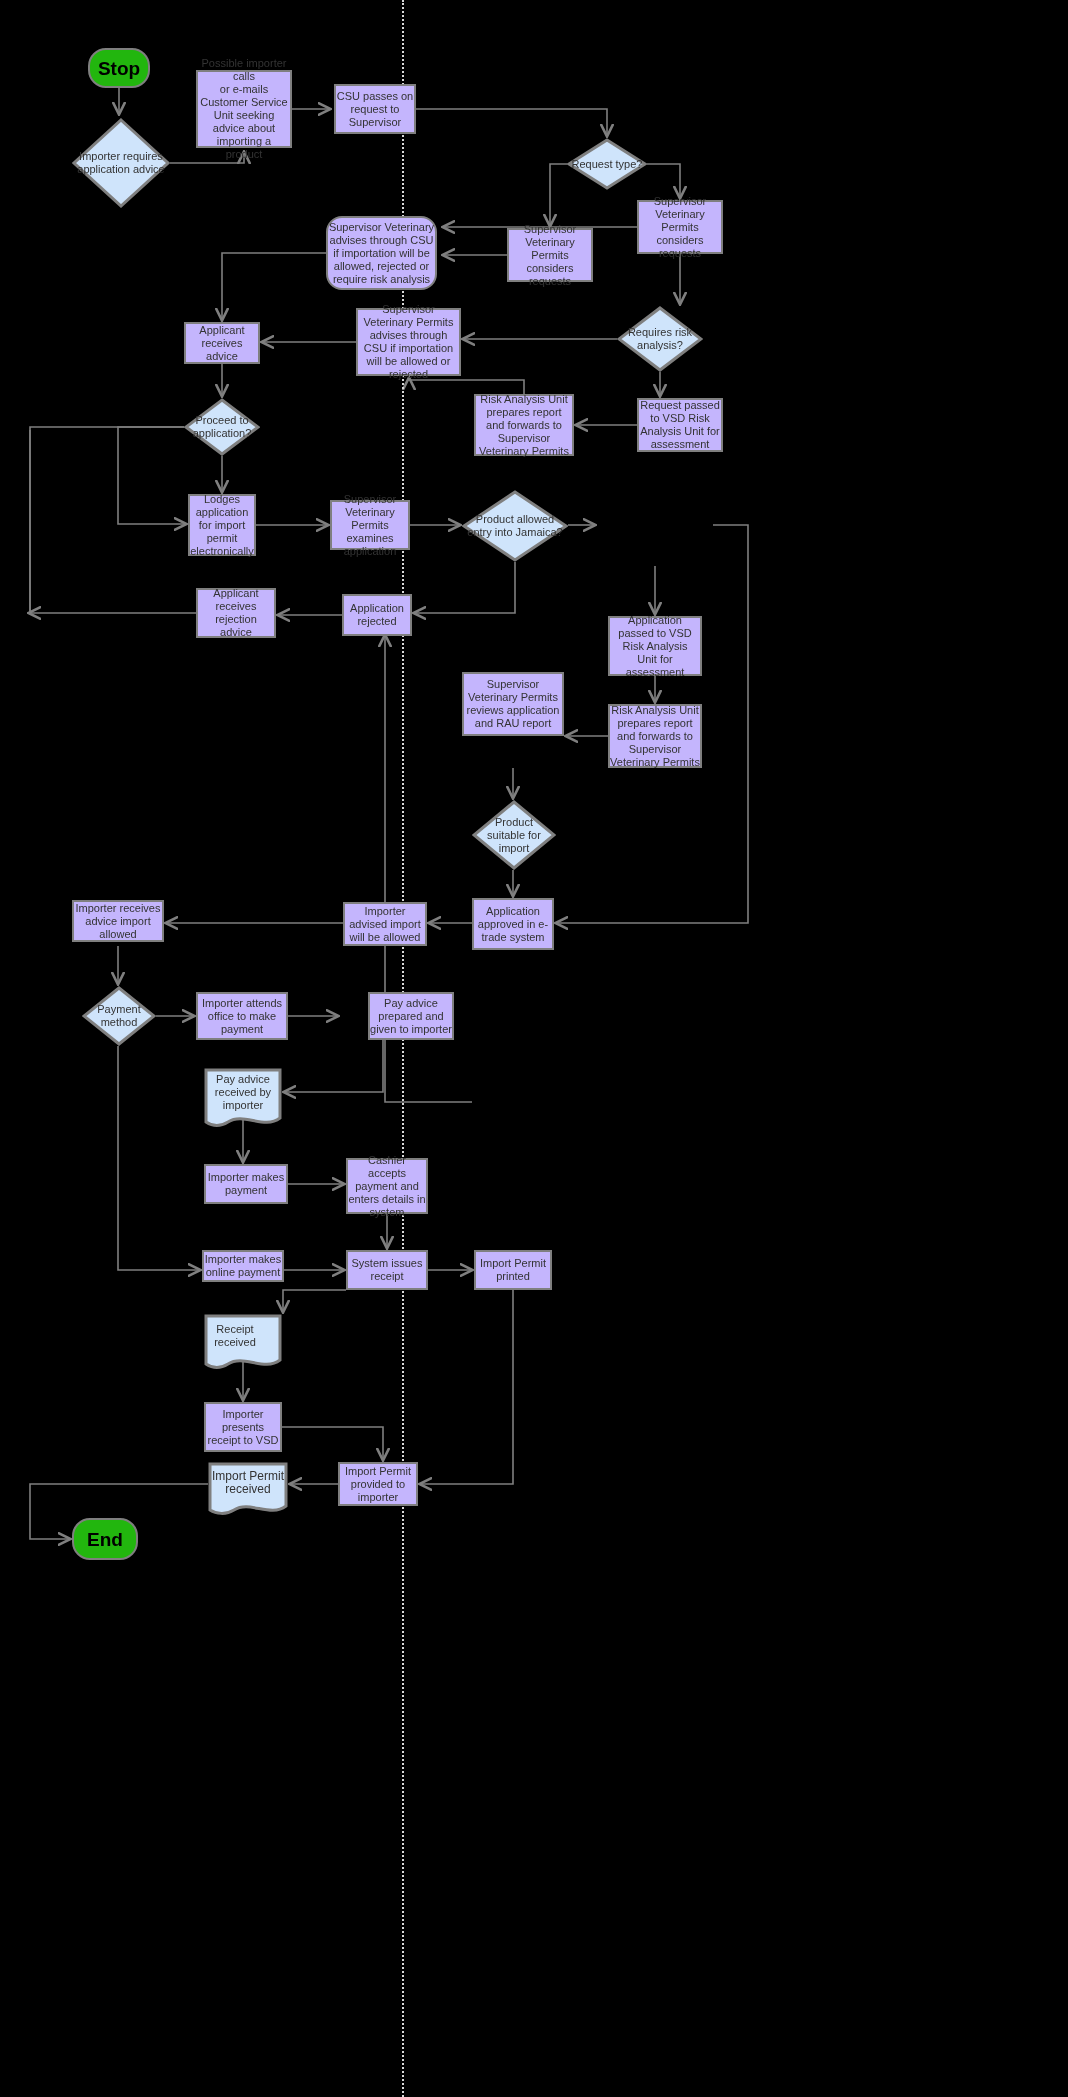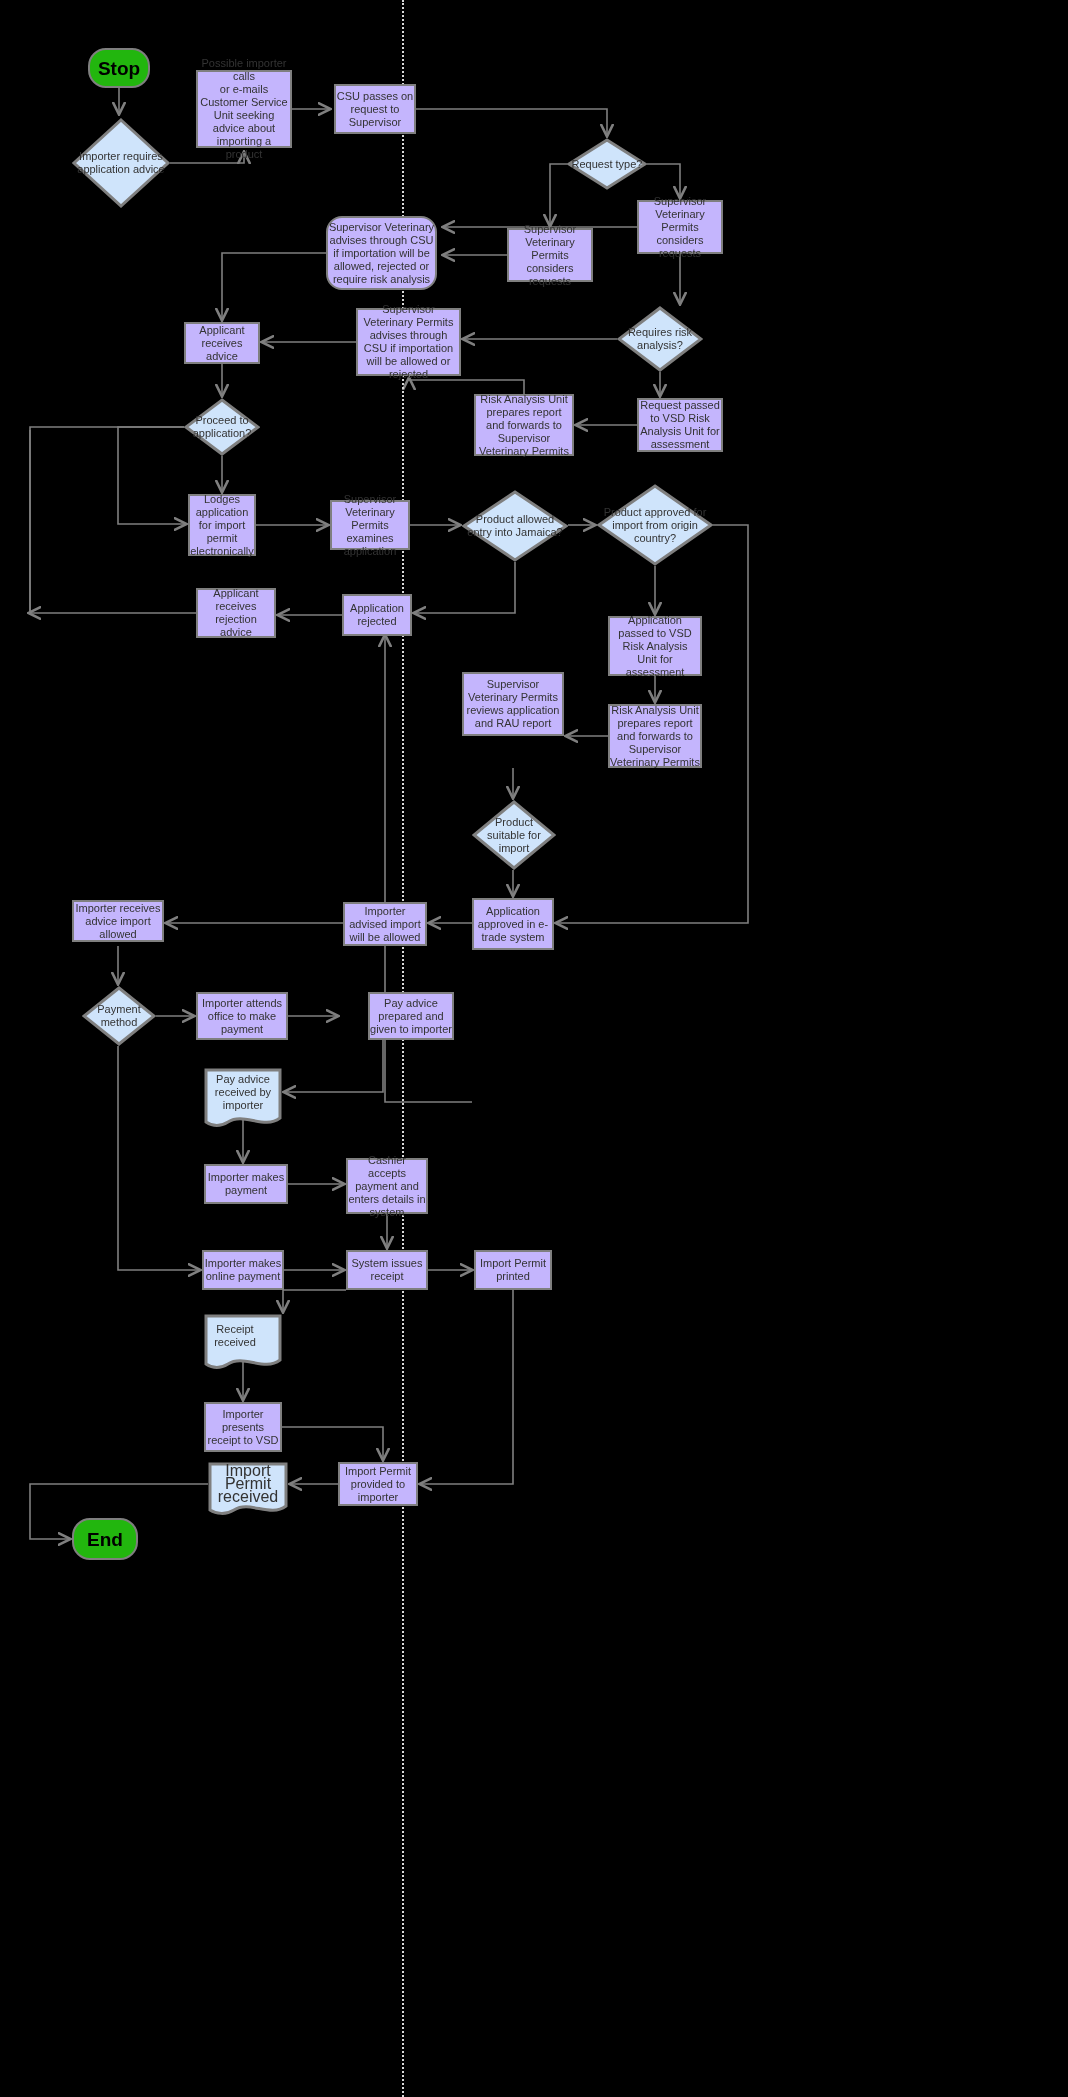--- a/index.html
+++ b/index.html
@@ -119,26 +119,20 @@
         <polygon points="38,2 74,29 38,56 2,29" fill="#cfe4fb" stroke="#7f7f7f" stroke-width="3"></polygon>
       </svg>
     <div class="txt">Proceed to application?</div>
   </div>
   <div class="dec" style="left:462px;top:490px;width:106px;height:72px;">
     <svg class="shape" viewBox="0 0 106 72">
         <polygon points="53,2 104,36 53,70 2,36" fill="#cfe4fb" stroke="#7f7f7f" stroke-width="3"></polygon>
       </svg>
     <div class="txt">Product allowed entry into Jamaica?</div>
   </div>
-  <div class="dec" style="left:597px;top:484px;width:116px;height:82px;">
-    <svg class="shape" viewBox="0 0 116 82">
-        <polygon points="58,2 114,41 58,80 2,41" fill="#cfe4fb" stroke="#7f7f7f" stroke-width="3"></polygon>
-      </svg>
-    <div class="txt">Product approved for import from origin country?</div>
-  </div>
   <div class="dec" style="left:472px;top:800px;width:84px;height:70px;">
     <svg class="shape" viewBox="0 0 84 70">
         <polygon points="42,2 82,35 42,68 2,35" fill="#cfe4fb" stroke="#7f7f7f" stroke-width="3"></polygon>
       </svg>
     <div class="txt">Product suitable for import</div>
   </div>
   <div class="dec" style="left:82px;top:986px;width:74px;height:60px;">
     <svg class="shape" viewBox="0 0 74 60">
         <polygon points="37,2 72,30 37,58 2,30" fill="#cfe4fb" stroke="#7f7f7f" stroke-width="3"></polygon>
       </svg>
@@ -209,21 +203,21 @@
   </div>
   <div class="node proc" style="left:340px;top:992px;width:86px;height:48px;margin-left:28px;">
     <span>Pay advice prepared and given to importer</span>
   </div>
   <div class="node proc" style="left:204px;top:1164px;width:84px;height:40px;">
     <span>Importer makes payment</span>
   </div>
   <div class="node proc" style="left:346px;top:1158px;width:82px;height:56px;">
     <span>Cashier accepts payment and enters details in system</span>
   </div>
-  <div class="node proc" style="left:202px;top:1250px;width:82px;height:40px;">
+  <div class="node proc" style="left:202px;top:1250px;width:82px;height:32px;">
     <span>Importer makes online payment</span>
   </div>
   <div class="node proc" style="left:346px;top:1250px;width:82px;height:40px;">
     <span>System issues receipt</span>
   </div>
   <div class="node proc" style="left:474px;top:1250px;width:78px;height:40px;text-align:center;">
     <span>Import Permit printed</span>
   </div>
   <div class="node proc" style="left:204px;top:1402px;width:78px;height:50px;">
     <span>Importer presents receipt to VSD</span>
@@ -243,16 +237,16 @@
     <svg viewBox="0 0 78 58" style="position:absolute;left:0;top:0;width:78px;height:58px;">
       <path d="M2,2 L76,2 L76,46 C60,58 40,40 24,50 C16,55 8,54 2,50 Z" fill="#cfe4fb" stroke="#7f7f7f" stroke-width="3"></path>
     </svg>
     <div style="position:absolute;left:0;top:0;width:62px;height:44px;display:flex;align-items:center;justify-content:center;text-align:center;font-size:11px;line-height:13px;color:#333;padding:7px 3px;box-sizing:border-box;">Receipt received</div>
   </div>
 
   <div style="position:absolute;left:208px;top:1462px;width:80px;height:42px;z-index:3;">
     <svg viewBox="0 0 80 56" style="position:absolute;left:0;top:0;width:80px;height:56px;">
       <path d="M2,2 L78,2 L78,44 C62,56 42,38 26,48 C18,53 8,52 2,48 Z" fill="#cfe4fb" stroke="#7f7f7f" stroke-width="3"></path>
     </svg>
-    <div style="position:absolute;left:0;top:0;width:80px;height:42px;display:flex;align-items:center;justify-content:center;text-align:center;font-size:16px;line-height:13px;color:#333;padding:0 1px;box-sizing:border-box;">Import Permit received</div>
+    <div style="position:absolute;left:0;top:0;width:80px;height:42px;display:flex;align-items:center;justify-content:center;text-align:center;font-size:12px;line-height:13px;color:#333;padding:0 1px;box-sizing:border-box;">Import Permit received</div>
   </div>
 
 </div>
 
 </body></html>

